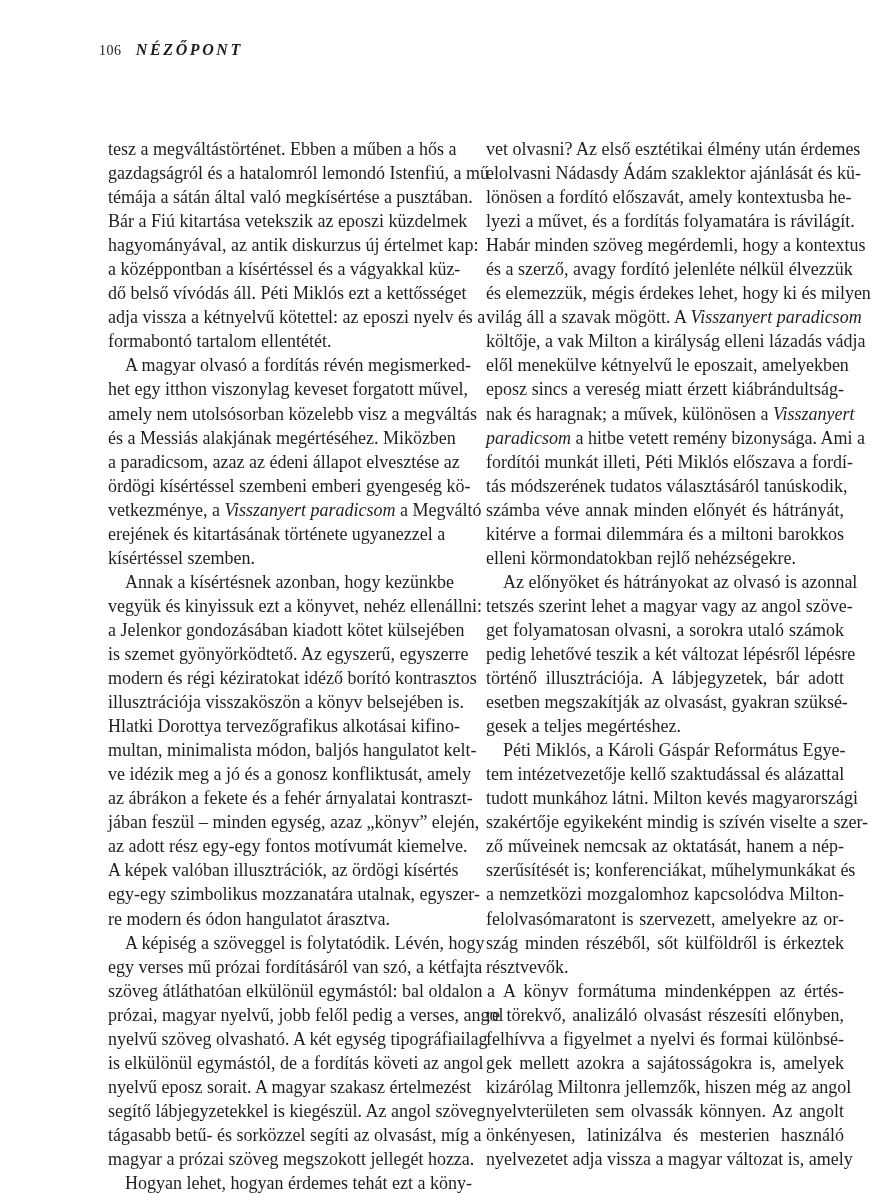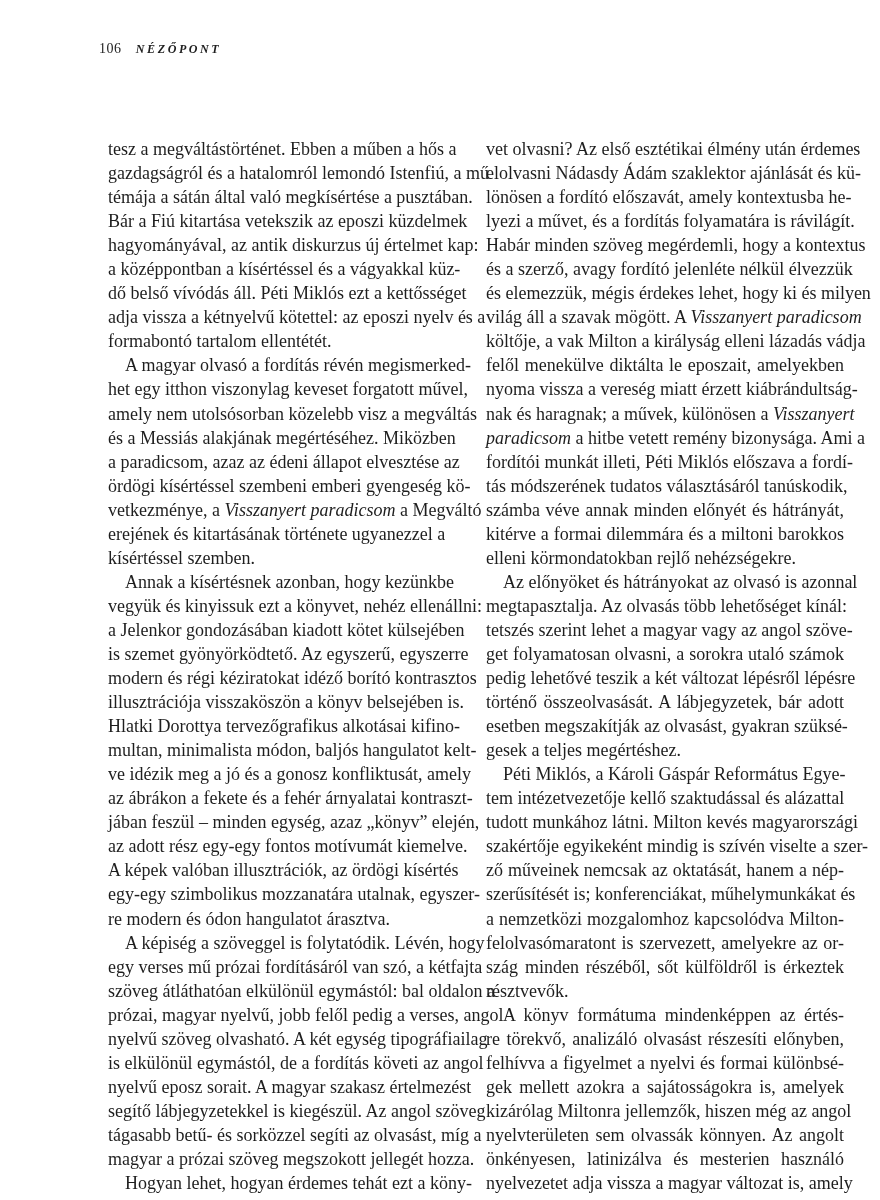--- a/index.html
+++ b/index.html
@@ -1,19 +1,19 @@
 <!DOCTYPE html>
 <html><head>
   <meta charset="utf-8">
   <style>
     html, body { margin: 0; padding: 0; background: #ffffff; }
     body { width: 880px; height: 1200px; position: relative; overflow: hidden; font-family: "DejaVu Serif", "Liberation Serif", serif; color: #1e1e1e; }
     .running-head { position: absolute; left: 99px; top: 41px; font-size: 12px; letter-spacing: 0.5px; }
     .running-head .pnum { margin-right: 10px; font-family: "Liberation Serif", serif; font-size: 14px; text-align: right; }
-    .running-head .section { font-style: italic; font-weight: bold; letter-spacing: 2.6px; font-size: 12px; font-family: "Liberation Serif", serif; }
+    .running-head .section { font-style: italic; font-weight: bold; letter-spacing: 2.6px; font-size: 16px; font-family: "Liberation Serif", serif; }
     .col { position: absolute; top: 137px; font-family: "Liberation Serif", serif; font-size: 18px; line-height: 24.05px; }
     .col-left { left: 108px; width: 336px; }
     .col-right { left: 486px; width: 358px; }
     .line { display: block; white-space: nowrap; text-align: justify; text-align-last: justify; }
     .line.last { text-align-last: left; }
     .line.indent { padding-left: 17px; }
     em { font-style: italic; }
   </style>
 </head>
 <body>
@@ -72,35 +72,34 @@
 <div class="col col-right" id="col-right">
     <span class="line">vet olvasni? Az első esztétikai élmény után érdemes</span>
     <span class="line">elolvasni Nádasdy Ádám szaklektor ajánlását és kü-</span>
     <span class="line">lönösen a fordító előszavát, amely kontextusba he-</span>
     <span class="line">lyezi a művet, és a fordítás folyamatára is rávilágít.</span>
     <span class="line">Habár minden szöveg megérdemli, hogy a kontextus</span>
     <span class="line">és a szerző, avagy fordító jelenléte nélkül élvezzük</span>
     <span class="line">és elemezzük, mégis érdekes lehet, hogy ki és milyen</span>
     <span class="line"><span>világ áll a szavak mögött. A </span><em>Visszanyert paradicsom</em></span>
     <span class="line">költője, a vak Milton a királyság elleni lázadás vádja</span>
-    <span class="line">felől menekülve diktálta le eposzait, amelyekben</span>
-    <span class="line">nyoma vissza a vereség miatt érzett kiábrándultság-</span>
+    <span class="line">elől menekülve kétnyelvű le eposzait, amelyekben</span>
+    <span class="line">eposz sincs a vereség miatt érzett kiábrándultság-</span>
     <span class="line"><span>nak és haragnak; a művek, különösen a </span><em>Visszanyert</em></span>
     <span class="line"><em>paradicsom</em><span> a hitbe vetett remény bizonysága. Ami a</span></span>
     <span class="line">fordítói munkát illeti, Péti Miklós előszava a fordí-</span>
     <span class="line">tás módszerének tudatos választásáról tanúskodik,</span>
     <span class="line">számba véve annak minden előnyét és hátrányát,</span>
     <span class="line">kitérve a formai dilemmára és a miltoni barokkos</span>
     <span class="line last">elleni körmondatokban rejlő nehézségekre.</span>
     <span class="line indent">Az előnyöket és hátrányokat az olvasó is azonnal</span>
-    <span class="line">megtapasztalja. Az olvasás több lehetőséget kínál:</span>
     <span class="line">tetszés szerint lehet a magyar vagy az angol szöve-</span>
     <span class="line">get folyamatosan olvasni, a sorokra utaló számok</span>
     <span class="line">pedig lehetővé teszik a két változat lépésről lépésre</span>
-    <span class="line">történő összeolvasását. A lábjegyzetek, bár adott</span>
+    <span class="line">történő illusztrációja. A lábjegyzetek, bár adott</span>
     <span class="line">esetben megszakítják az olvasást, gyakran szüksé-</span>
     <span class="line last">gesek a teljes megértéshez.</span>
     <span class="line indent">Péti Miklós, a Károli Gáspár Református Egye-</span>
     <span class="line">tem intézetvezetője kellő szaktudással és alázattal</span>
     <span class="line">tudott munkához látni. Milton kevés magyarországi</span>
     <span class="line">szakértője egyikeként mindig is szívén viselte a szer-</span>
     <span class="line">ző műveinek nemcsak az oktatását, hanem a nép-</span>
     <span class="line">szerűsítését is; konferenciákat, műhelymunkákat és</span>
     <span class="line">a nemzetközi mozgalomhoz kapcsolódva Milton-</span>
     <span class="line">felolvasómaratont is szervezett, amelyekre az or-</span>

